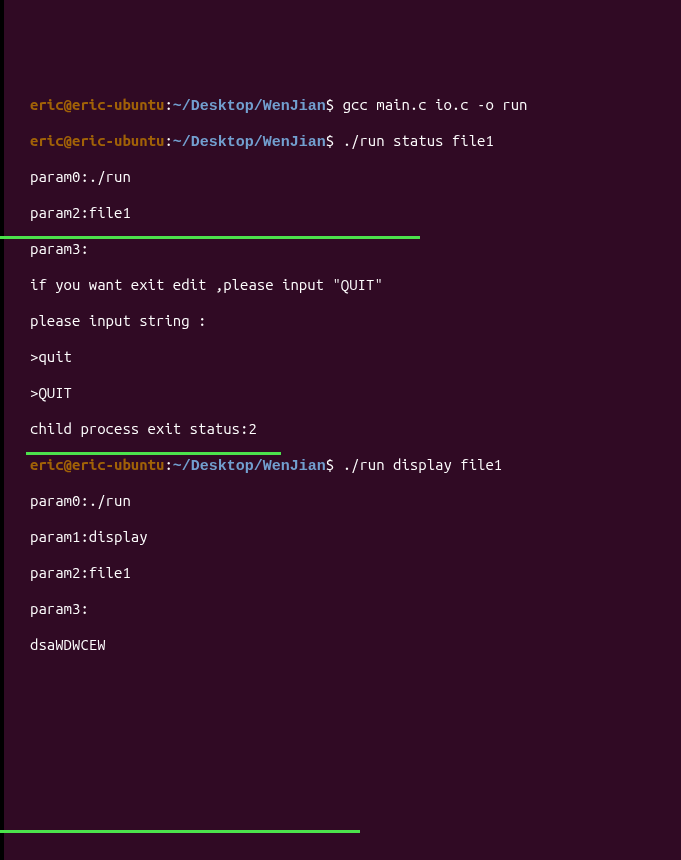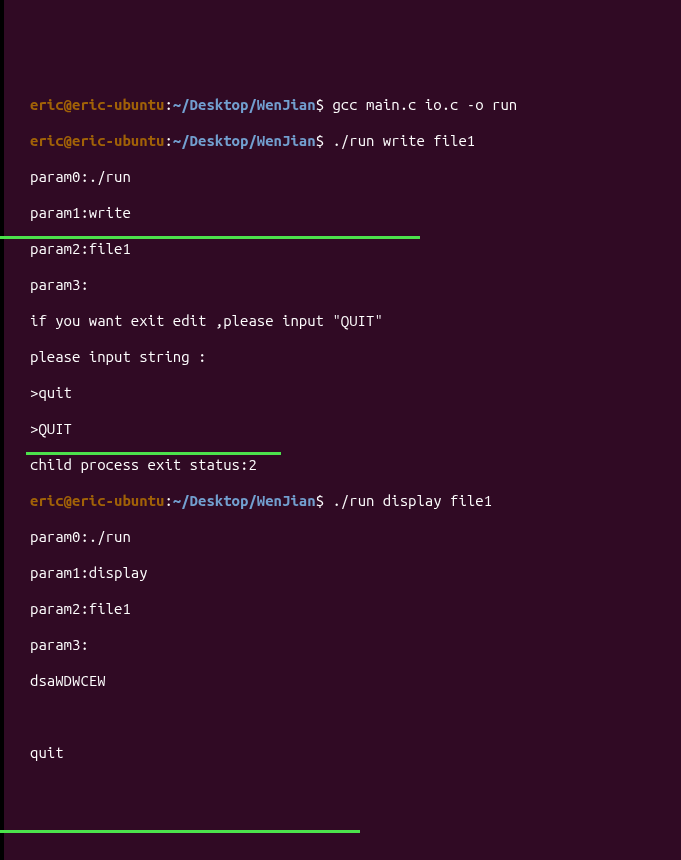--- a/index.html
+++ b/index.html
@@ -21,55 +21,53 @@
   }
   .left-border {
     position: absolute;
     left: 0; top: 0; bottom: 0;
     width: 18px;
     background: #300A24;
     border-left: 4px solid #000;
   }
   .content { position: relative; margin-left: 26px; }
   .user { color: #a16207; font-weight: bold; }
-  .path { color: #729FCF; font-weight: bold; }
+  .path { color: #729FCF; font-weight: bold; font-family: Liberation Mono, monospace; }
   .out  { color: #FFFFFF; }
   .underline-green {
     position: absolute;
     height: 3px;
     background: #4CE24C;
   }
   .line { display: block; height: 18px; }
 </style>
 </head>
 <body>
 
 <div class="terminal">
   <div class="left-border"></div>
   <div class="content">
 
 <span class="line"><span class="user">eric@eric-ubuntu</span><span class="out">:</span><span class="path">~/Desktop/WenJian</span><span class="out">$ </span><span class="out">gcc main.c io.c -o run</span></span>
-<span class="line"><span class="user">eric@eric-ubuntu</span><span class="out">:</span><span class="path">~/Desktop/WenJian</span><span class="out">$ </span><span class="out">./run write file1</span></span>
+<span class="line"><span class="user">eric@eric-ubuntu</span><span class="out">:</span><span class="path">~/Desktop/WenJian</span><span class="out">$ </span><span class="out">./run status file1</span></span>
 <span class="line out">param0:./run</span>
-<span class="line out">param1:write</span>
 <span class="line out">param2:file1</span>
 <span class="line out">param3:</span>
 <span class="line out">if you want exit edit ,please input "QUIT"</span>
 <span class="line out">please input string :</span>
 <span class="line out">&gt;quit</span>
 <span class="line out">&gt;QUIT</span>
 <span class="line out">child process exit status:2</span>
 <span class="line"><span class="user">eric@eric-ubuntu</span><span class="out">:</span><span class="path">~/Desktop/WenJian</span><span class="out">$ </span><span class="out">./run display file1</span></span>
 <span class="line out">param0:./run</span>
 <span class="line out">param1:display</span>
 <span class="line out">param2:file1</span>
 <span class="line out">param3:</span>
 <span class="line out">dsaWDWCEW</span>
 <span class="line out"></span>
-<span class="line out">quit</span>
 <span class="line out"></span>
 
 
 
 
 
 
 
 
 

